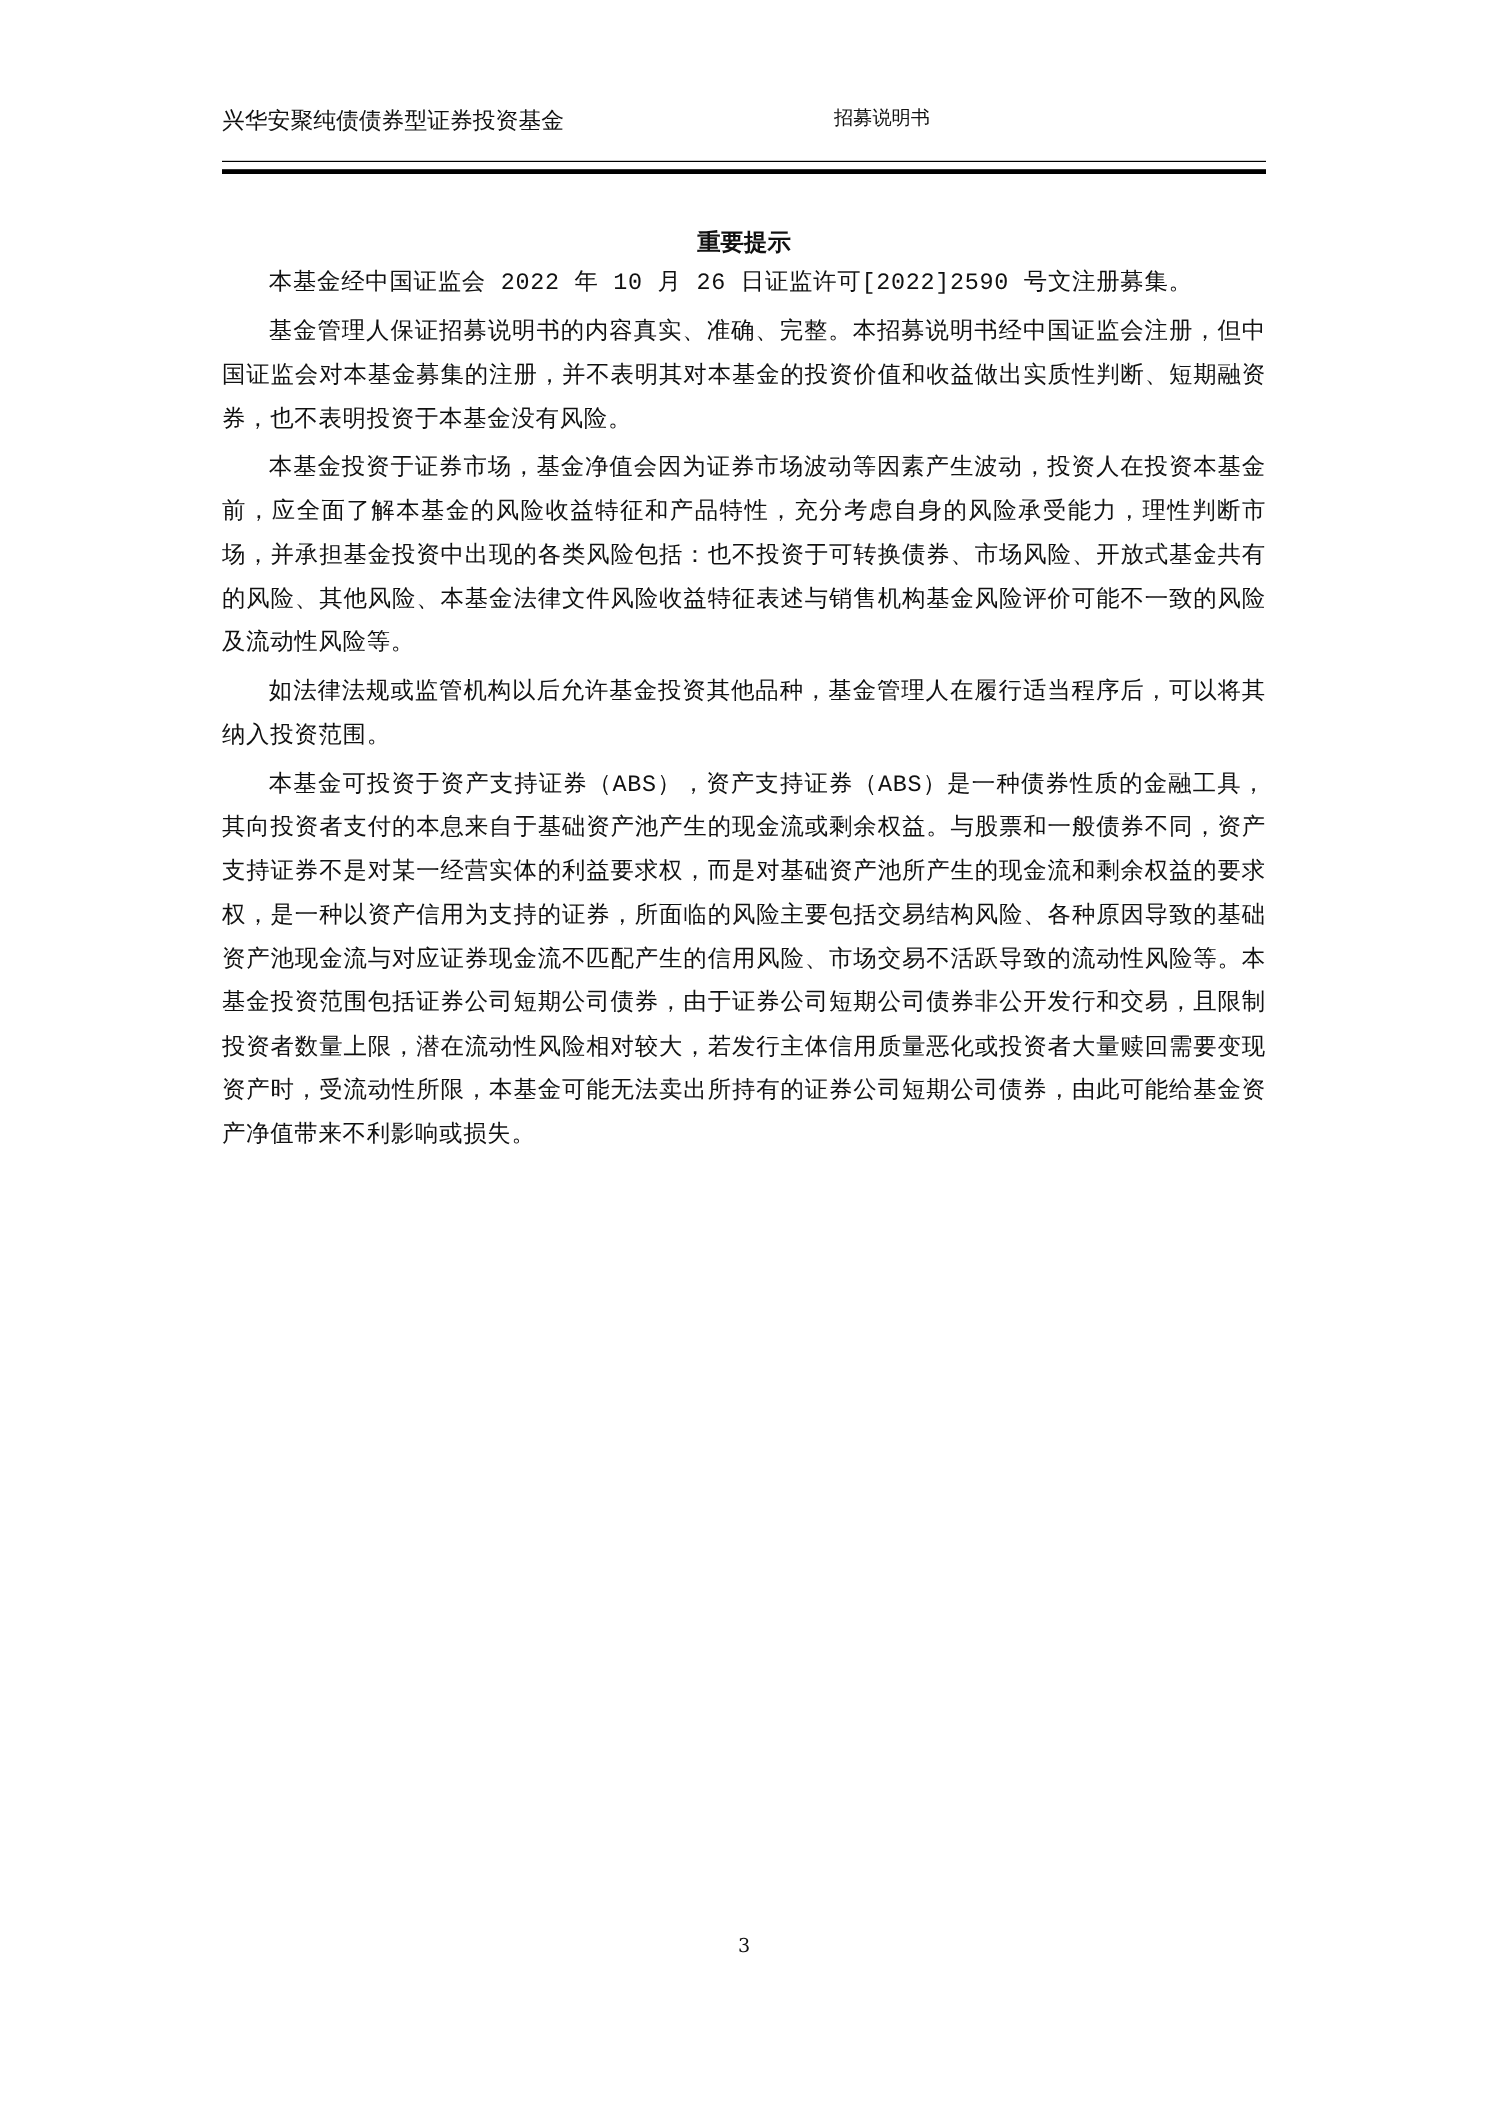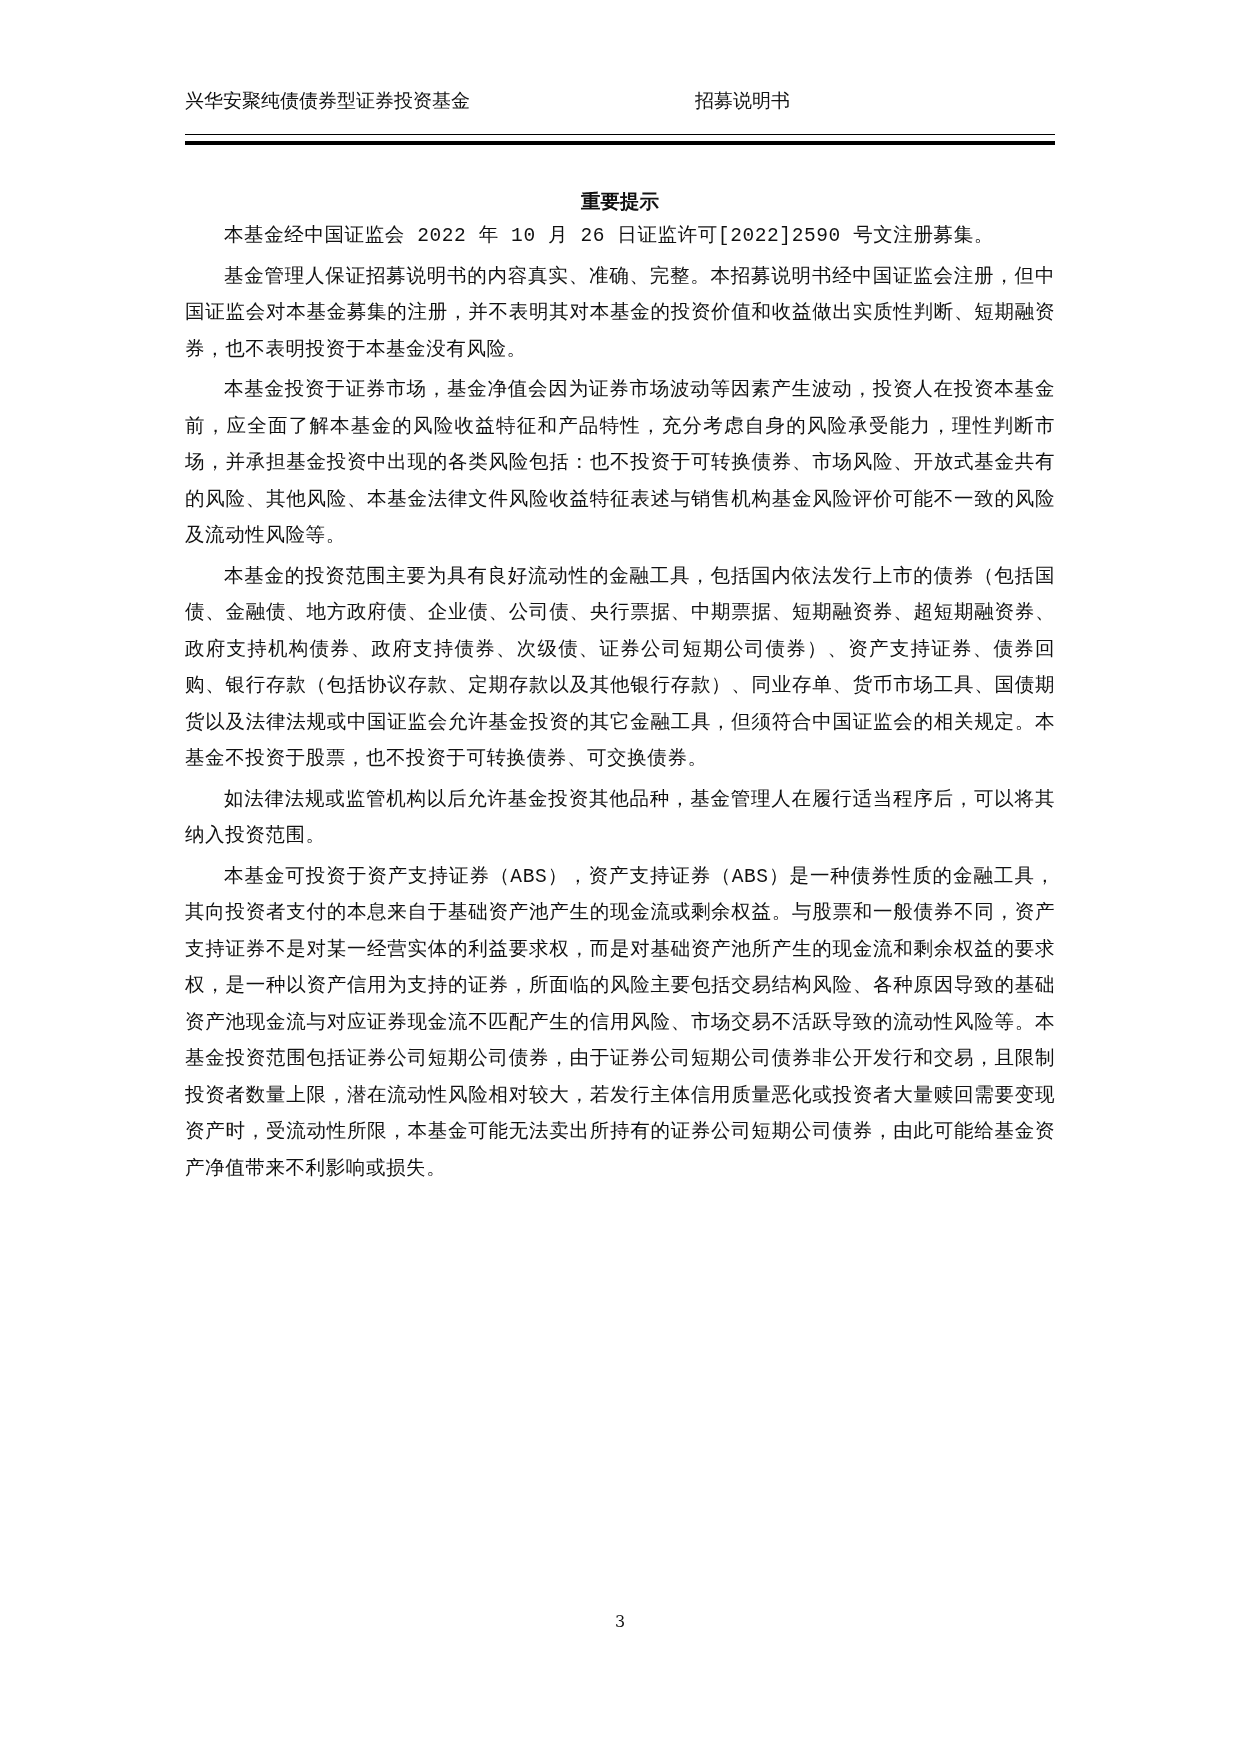--- a/index.html
+++ b/index.html
@@ -1,20 +1,20 @@
 <!DOCTYPE html>
 <html><head>
 <meta charset="utf-8">
 <style>
   html, body { margin: 0; padding: 0; background: #ffffff; }
   body { width: 1240px; height: 1754px; position: relative; overflow: hidden;
          font-family: "DejaVu Serif", "Liberation Serif", serif; color: #111; }
   .header { position: absolute; left: 185px; top: 88px; width: 870px; height: 40px; }
   .header .left { position: absolute; left: 0; top: 0; font-size: 19px; }
-  .header .right { position: absolute; left: 510px; top: 0; font-size: 19px; }
+  .header .right { position: absolute; left: 510px; top: 0; font-size: 16px; }
   .rule-thin { position: absolute; left: 185px; top: 134px; width: 870px; height: 1px; background: #000; }
   .rule-thick { position: absolute; left: 185px; top: 141px; width: 870px; height: 4px; background: #000; }
   .content { position: absolute; left: 185px; top: 188px; width: 870px; font-size: 19.5px; line-height: 36.5px; }
   .title { text-align: center; margin: 0 0 2px 0; font-weight: bold; font-size: 19.5px; line-height: 28px; }
   .para { margin: 0 0 4px 0; text-indent: 39px; text-align: justify; letter-spacing: 0.6px; font-family: Liberation Mono, monospace; }
   .para.gap { }
   .page-num { position: absolute; left: 0; width: 1240px; top: 1612px; text-align: center; font-size: 16px; }
 </style>
 </head>
 <body>
@@ -24,18 +24,17 @@
   <span class="right">招募说明书</span>
 </div>
 <div class="rule-thin"></div>
 <div class="rule-thick"></div>
 
 <div class="content">
   <div class="title">重要提示</div>
   <p class="para">本基金经中国证监会 2022 年 10 月 26 日证监许可[2022]2590 号文注册募集。</p>
   <p class="para">基金管理人保证招募说明书的内容真实、准确、完整。本招募说明书经中国证监会注册，但中国证监会对本基金募集的注册，并不表明其对本基金的投资价值和收益做出实质性判断、短期融资券，也不表明投资于本基金没有风险。</p>
   <p class="para">本基金投资于证券市场，基金净值会因为证券市场波动等因素产生波动，投资人在投资本基金前，应全面了解本基金的风险收益特征和产品特性，充分考虑自身的风险承受能力，理性判断市场，并承担基金投资中出现的各类风险包括：也不投资于可转换债券、市场风险、开放式基金共有的风险、其他风险、本基金法律文件风险收益特征表述与销售机构基金风险评价可能不一致的风险及流动性风险等。</p>
-  <p class="para">本基金的投资范围主要为具有良好流动性的金融工具，包括国内依法发行上市的债券（包括国债、金融债、地方政府债、企业债、公司债、央行票据、中期票据、短期融资券、超短期融资券、政府支持机构债券、政府支持债券、次级债、证券公司短期公司债券）、资产支持证券、债券回购、银行存款（包括协议存款、定期存款以及其他银行存款）、同业存单、货币市场工具、国债期货以及法律法规或中国证监会允许基金投资的其它金融工具，但须符合中国证监会的相关规定。本基金不投资于股票，也不投资于可转换债券、可交换债券。</p>
   <p class="para gap">如法律法规或监管机构以后允许基金投资其他品种，基金管理人在履行适当程序后，可以将其纳入投资范围。</p>
   <p class="para">本基金可投资于资产支持证券（ABS），资产支持证券（ABS）是一种债券性质的金融工具，其向投资者支付的本息来自于基础资产池产生的现金流或剩余权益。与股票和一般债券不同，资产支持证券不是对某一经营实体的利益要求权，而是对基础资产池所产生的现金流和剩余权益的要求权，是一种以资产信用为支持的证券，所面临的风险主要包括交易结构风险、各种原因导致的基础资产池现金流与对应证券现金流不匹配产生的信用风险、市场交易不活跃导致的流动性风险等。本基金投资范围包括证券公司短期公司债券，由于证券公司短期公司债券非公开发行和交易，且限制投资者数量上限，潜在流动性风险相对较大，若发行主体信用质量恶化或投资者大量赎回需要变现资产时，受流动性所限，本基金可能无法卖出所持有的证券公司短期公司债券，由此可能给基金资产净值带来不利影响或损失。</p>
 </div>
 
 <div class="page-num">3</div>
 
 </body></html>

